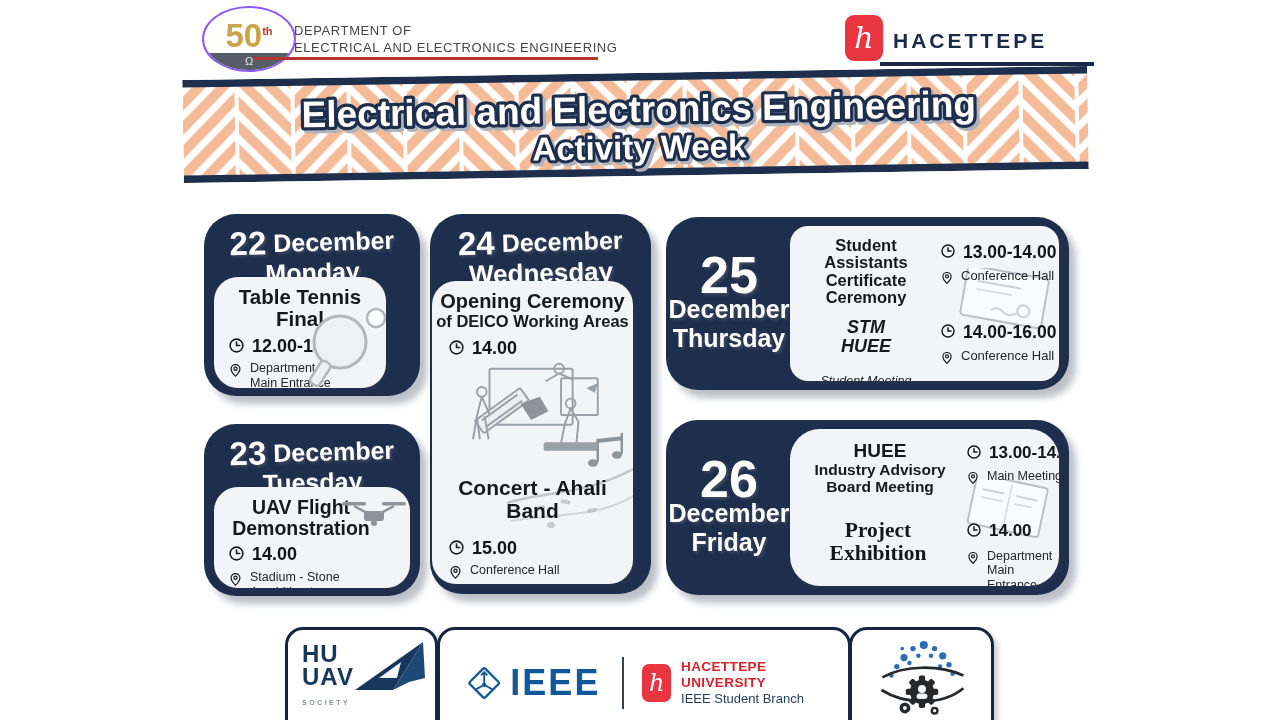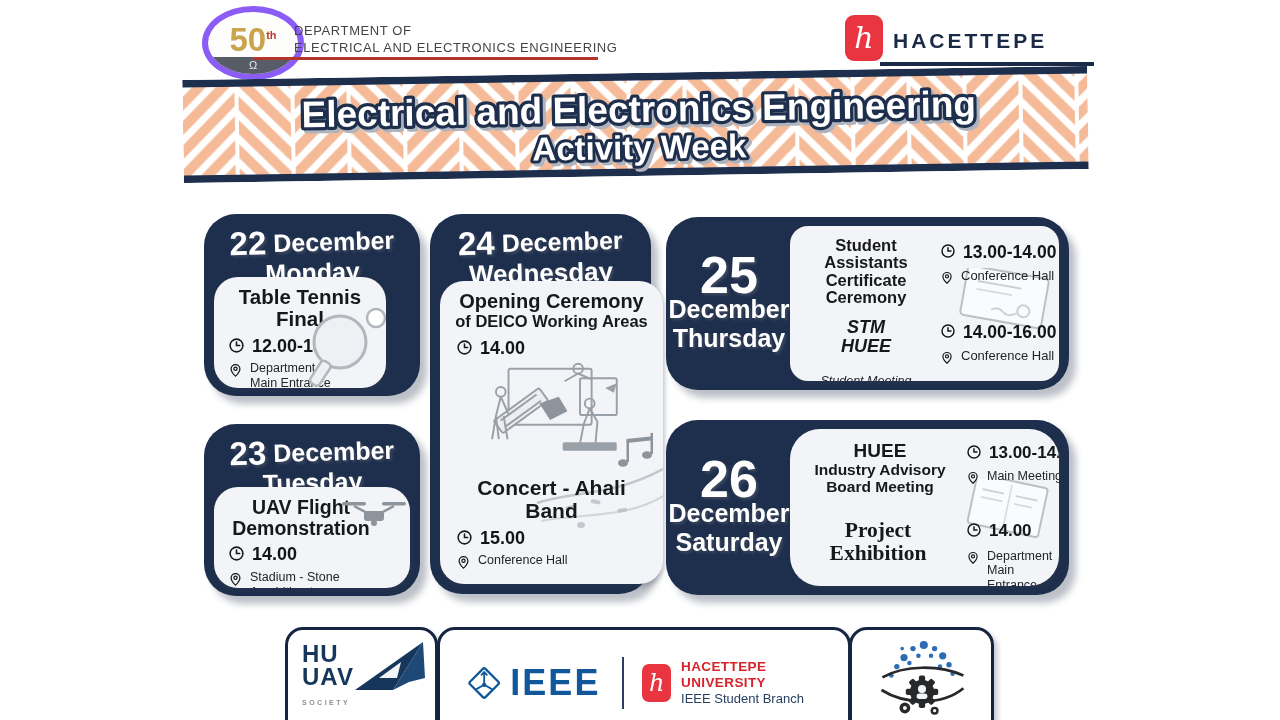--- a/index.html
+++ b/index.html
@@ -1,20 +1,20 @@
 <!DOCTYPE html>
 <html><head>
 <meta charset="utf-8">
 <style>
   html,body{margin:0;padding:0;background:#fff;}
   .stage{position:relative;width:1280px;height:720px;background:#ffffff;overflow:hidden;
          font-family:"Liberation Sans",sans-serif;color:#1a1b1e;}
 
   
-  .logo50{position:absolute;left:202px;top:6px;width:90px;height:62px;border:6px solid #8b5cf6;
+  .logo50{position:absolute;left:202px;top:6px;width:90px;height:62px;border:2px solid #8b5cf6;
           border-radius:50%;overflow:hidden;background:#fdfdfc;}
   .logo50-num{text-align:center;font-size:33px;font-weight:800;color:#c9a44c;line-height:46px;}
   .logo50-num sup{color:#c0392b;font-size:11px;font-weight:700;}
   .logo50-band{position:absolute;bottom:0;left:0;right:0;height:17px;background:#575d66;
                color:#e9e9e9;font-size:11px;text-align:center;line-height:16px;}
   .dept{position:absolute;left:294px;top:22px;font-size:13px;letter-spacing:.6px;color:#454545;
         line-height:17px;white-space:nowrap;}
   .red-rule{position:absolute;left:254px;top:57px;width:344px;height:3px;background:#b5342e;}
 
   .haclogo{width:38px;height:46px;background:#e8353f;border-radius:9px;position:relative;}
@@ -187,21 +187,21 @@
         <span class="loc">Stadium - Stone Amphitheater</span>
       </div>
     </div>
   </div>
 
   <div class="daycard" style="left:430px;top:214px;width:221px;height:380px;">
     <div class="dhead">
       <span class="dnum">24</span><span class="dmon">December</span>
       <div class="dday" style="font-size:26px;">Wednesday</div>
     </div>
-    <div class="panel" style="left:10px;top:67px;width:223px;height:303px;">
+    <div class="panel" style="left:2px;top:67px;width:201px;height:303px;">
       <svg style="position:absolute;right:-8px;top:148px;z-index:0;" width="140" height="120" viewBox="0 0 140 120">
         <path d="M6,74 C40,62 80,68 132,40" stroke="#c3c7cd" stroke-width="2.5" fill="none"></path>
         <path d="M10,92 C50,84 96,90 134,66" stroke="#d2d5da" stroke-width="2" fill="none"></path>
         <g fill="#8e949c">
             <ellipse cx="92" cy="34" rx="5" ry="3.8"></ellipse>
             <ellipse cx="116" cy="26" rx="5" ry="3.8"></ellipse>
             <rect x="95.5" y="12" width="2.5" height="21"></rect>
             <rect x="119.5" y="4" width="2.5" height="21"></rect>
             <rect x="95.5" y="10" width="26.5" height="4" transform="rotate(-6 95 12)"></rect>
           </g>
@@ -236,21 +236,21 @@
             <circle cx="102" cy="10" r="5"></circle>
             <path d="M102,15 l-14,8 M102,15 l14,6"></path>
             <circle cx="114" cy="46" r="5"></circle>
             <path d="M114,51 l-6,16 l-4,20 M114,51 l8,14 l-2,22"></path>
           </g>
           <path d="M62,46 l20,-7 l9,15 l-18,9 z" fill="#8e949c"></path>
           <rect x="86" y="86" width="56" height="9" rx="2" fill="#9aa0a8"></rect>
           <path d="M130,30 l12,-5 l-3,10 z" fill="#9aa0a8"></path>
         </svg>
         <div class="etitle" style="font-size:21px;width:178px;margin:2px auto 0;">Concert - Ahali Band</div>
-        <div class="t-row" style="margin:6px 0 0 16px;">
+        <div class="t-row" style="margin:16px 0 0 16px;">
           <svg class="ic" width="17" height="17" viewBox="0 0 24 24">
               <circle cx="12" cy="12" r="9" fill="none" stroke="#17181b" stroke-width="2.2"></circle>
               <path d="M12 7v5h4.5" fill="none" stroke="#17181b" stroke-width="2.2" stroke-linecap="round"></path>
             </svg>
           <span class="time">15.00</span>
         </div>
         <div class="l-row" style="margin:4px 0 0 16px;">
           <svg class="ic" width="15" height="17" viewBox="0 0 24 24">
               <path d="M12 2.5C8 2.5 5 5.6 5 9.4c0 5 7 11.6 7 11.6s7-6.6 7-11.6C19 5.6 16 2.5 12 2.5Z" fill="none" stroke="#17181b" stroke-width="2"></path>
               <circle cx="12" cy="9.3" r="2.6" fill="none" stroke="#17181b" stroke-width="2"></circle>
@@ -314,21 +314,21 @@
           <span class="loc loc-wide" style="font-size:13px;">Conference Hall</span>
         </div>
       </div>
     </div>
   </div>
 
   <div class="daycard" style="left:666px;top:420px;width:403px;height:175px;">
     <div class="sidehead">
       <span class="dnum">26</span>
       <span class="dmon2">December</span>
-      <span class="dday2">Saturday</span>
+      <span class="dday2">Friday</span>
     </div>
     <div class="panel" style="left:124px;top:9px;width:269px;height:157px;border-radius:30px;">
       <svg style="position:absolute;right:0px;top:50px;" width="100" height="62" viewBox="0 0 100 62">
         <g transform="rotate(12 50 30)">
           <rect x="12" y="2" width="72" height="50" rx="3" fill="#fafbfc" stroke="#bcc0c6" stroke-width="2"></rect>
           <line x1="48" y1="6" x2="48" y2="48" stroke="#d6dade" stroke-width="1.6"></line>
           <line x1="20" y1="16" x2="42" y2="16" stroke="#ccd0d6" stroke-width="1.8"></line>
           <line x1="20" y1="24" x2="42" y2="24" stroke="#d6dade" stroke-width="1.8"></line>
           <line x1="54" y1="16" x2="76" y2="16" stroke="#ccd0d6" stroke-width="1.8"></line>
           <line x1="54" y1="24" x2="72" y2="24" stroke="#d6dade" stroke-width="1.8"></line>

